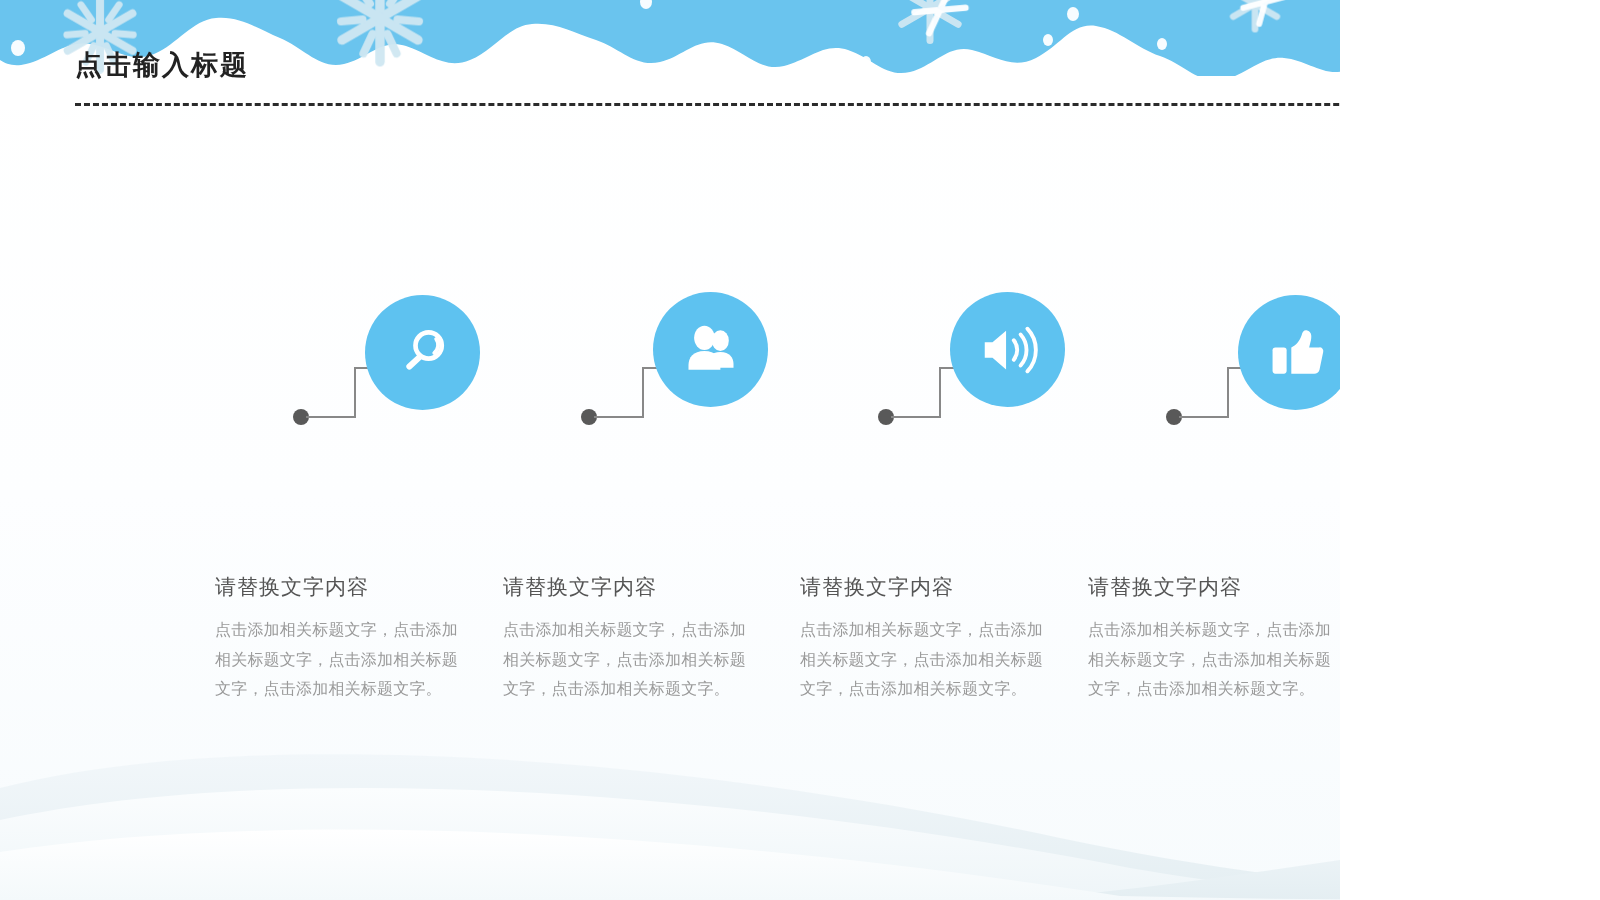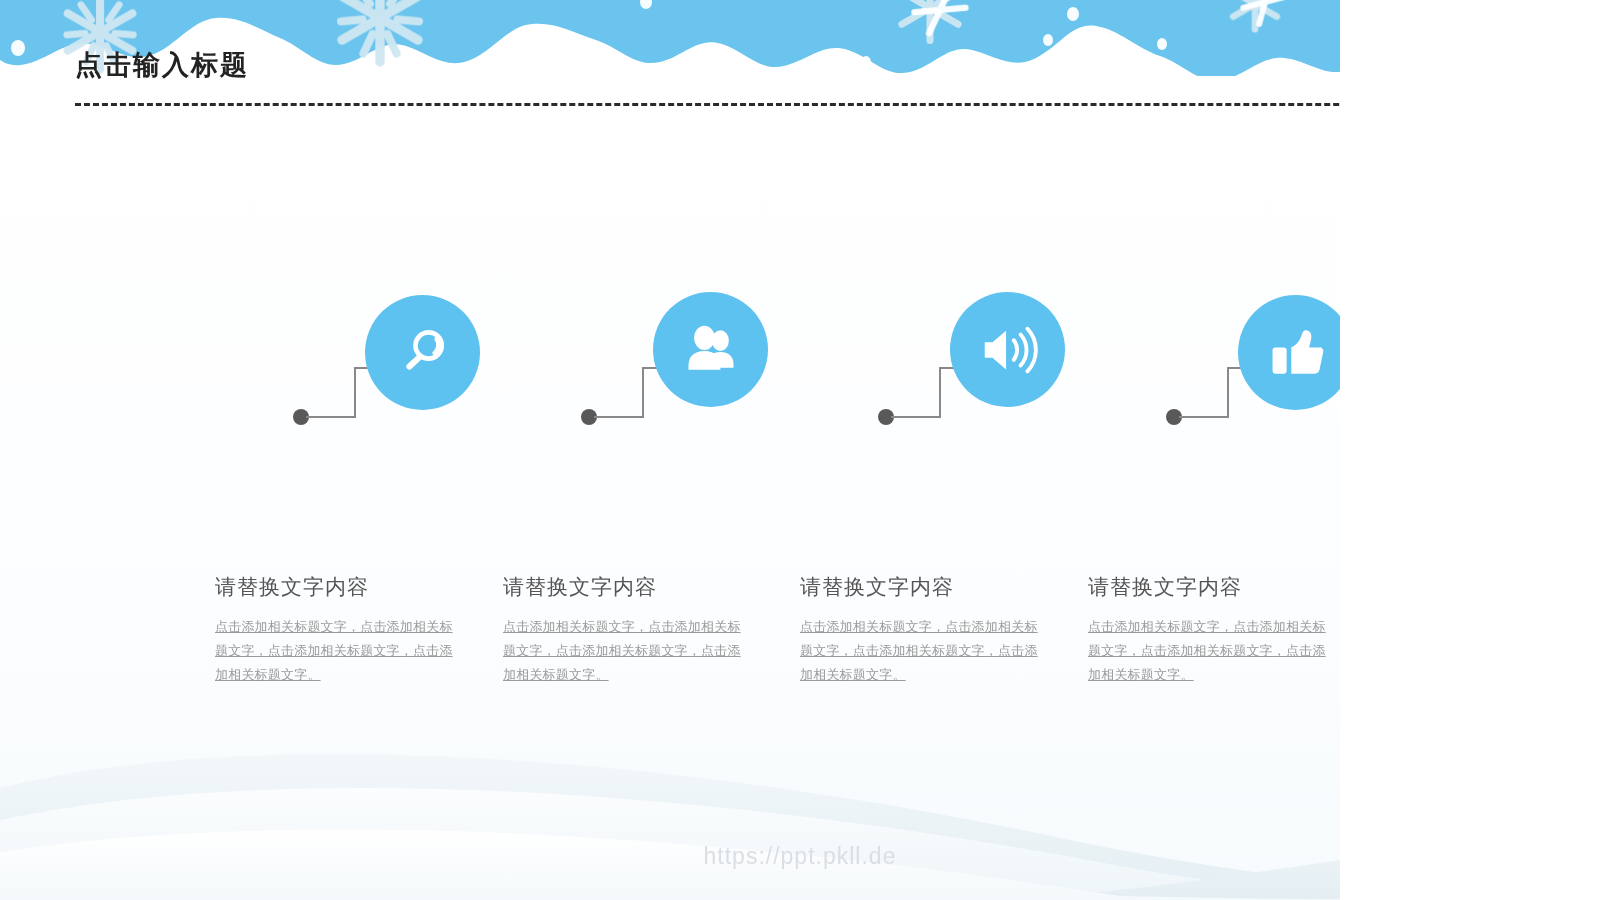--- a/index.html
+++ b/index.html
@@ -142,25 +142,24 @@
   }
   .txt-head {
     font-size: 21px;
     color: #555555;
     line-height: 1.2;
     margin-bottom: 16px;
     letter-spacing: 1px;
     white-space: nowrap;
   }
   .txt-body {
-    font-size: 13px;
+    font-size: 16px;
     color: #9a9a9a;
     line-height: 1.85;
     letter-spacing: 0.2px;
-    text-decoration: underline;
   }
 
   
   .bottom-snow {
     position: absolute;
     left: 0;
     bottom: 0;
     width: 1600px;
     height: 200px;
     pointer-events: none;
@@ -378,15 +377,14 @@
         <stop offset="0%" stop-color="#ffffff"></stop>
         <stop offset="100%" stop-color="#f4f9fb"></stop>
       </linearGradient>
     </defs>
     <path d="M0,88 C260,22 700,60 1060,138 C1250,178 1430,196 1600,200 L1600,200 L0,200 Z" fill="url(#snowA)"></path>
     <path d="M0,120 C300,56 760,96 1130,168 C1300,198 1450,200 1600,200 L1600,200 L0,200 Z" fill="url(#snowB)"></path>
     <path d="M1600,120 C1400,150 1200,185 1020,200 L1600,200 Z" fill="url(#snowA)"></path>
     <path d="M0,152 C320,104 760,140 1120,196 C1280,200 1440,200 1600,200 L1600,200 L0,200 Z" fill="url(#snowC)"></path>
   </svg>
 
-  <div class="footer-url">https://ppt.pkll.de</div>
 
 </div>
 
 </body></html>

